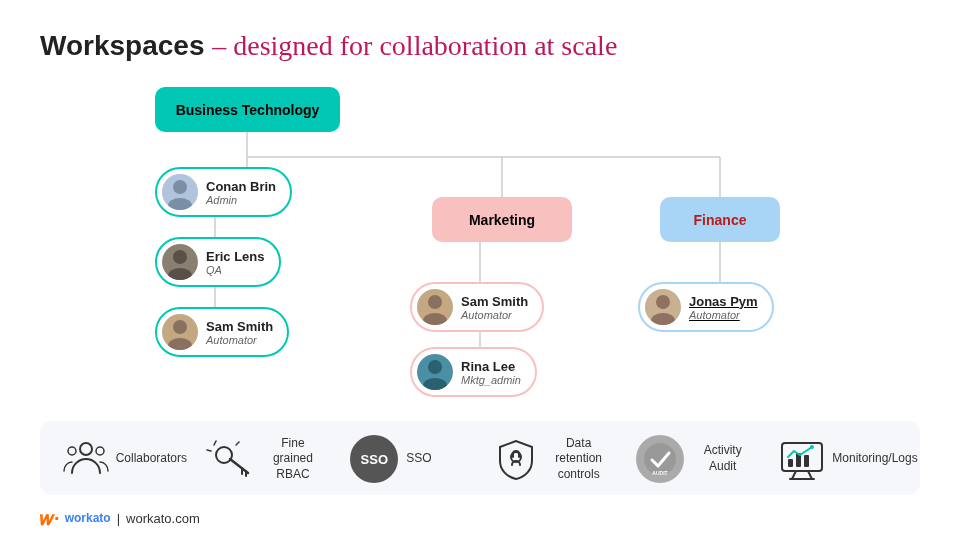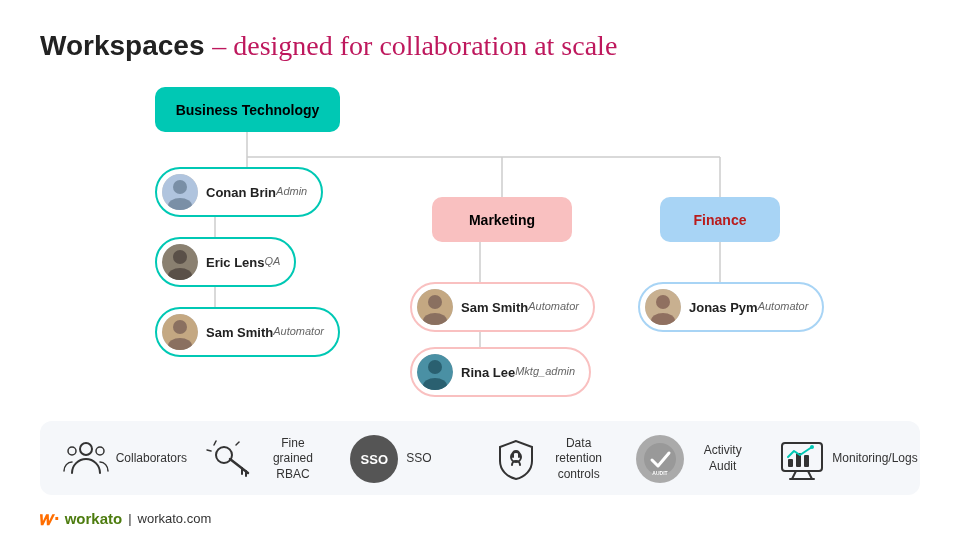--- a/index.html
+++ b/index.html
@@ -109,31 +109,31 @@
       overflow: hidden;
       flex-shrink: 0;
       background: #ccc;
       display: flex;
       align-items: center;
       justify-content: center;
       font-size: 18px;
     }
     .avatar svg { width: 36px; height: 36px; }
 
-    .person-info { display: flex; flex-direction: row; }
+    .person-info { display: flex; flex-direction: column; }
     .person-name { font-weight: 700; font-size: 13px; color: #222; }
     .person-role { font-style: italic; font-size: 11px; color: #666; }
 
     
     .pc-conan { left: 115px; top: 85px; }
     .pc-eric   { left: 115px; top: 155px; }
     .pc-sam-bt { left: 115px; top: 225px; }
     .pc-sam-mkt { left: 370px; top: 200px; }
     .pc-rina   { left: 370px; top: 265px; }
-    .pc-jonas  { left: 598px; top: 200px; }
+    .pc-jonas  { left: 598px; top: 200px; text-decoration: underline; }
 
     
     .features {
       position: absolute;
       bottom: 45px;
       left: 40px;
       right: 40px;
       display: flex;
       justify-content: space-around;
       align-items: flex-start;
@@ -189,22 +189,22 @@
       display: flex; align-items: center; gap: 4px;
     }
     .workato-w {
       color: #ff6d00;
       font-size: 20px;
       font-weight: 900;
       line-height: 1;
     }
     .workato-name {
       font-weight: 700;
-      color: #4d7c0f;
-      font-size: 15px;
+      color: #3b82f6;
+      font-size: 12px;
     }
   </style>
 </head>
 <body>
 
 <div class="slide">
 
   <div class="headline">
     <strong>Workspaces</strong>
     <span class="sub">

